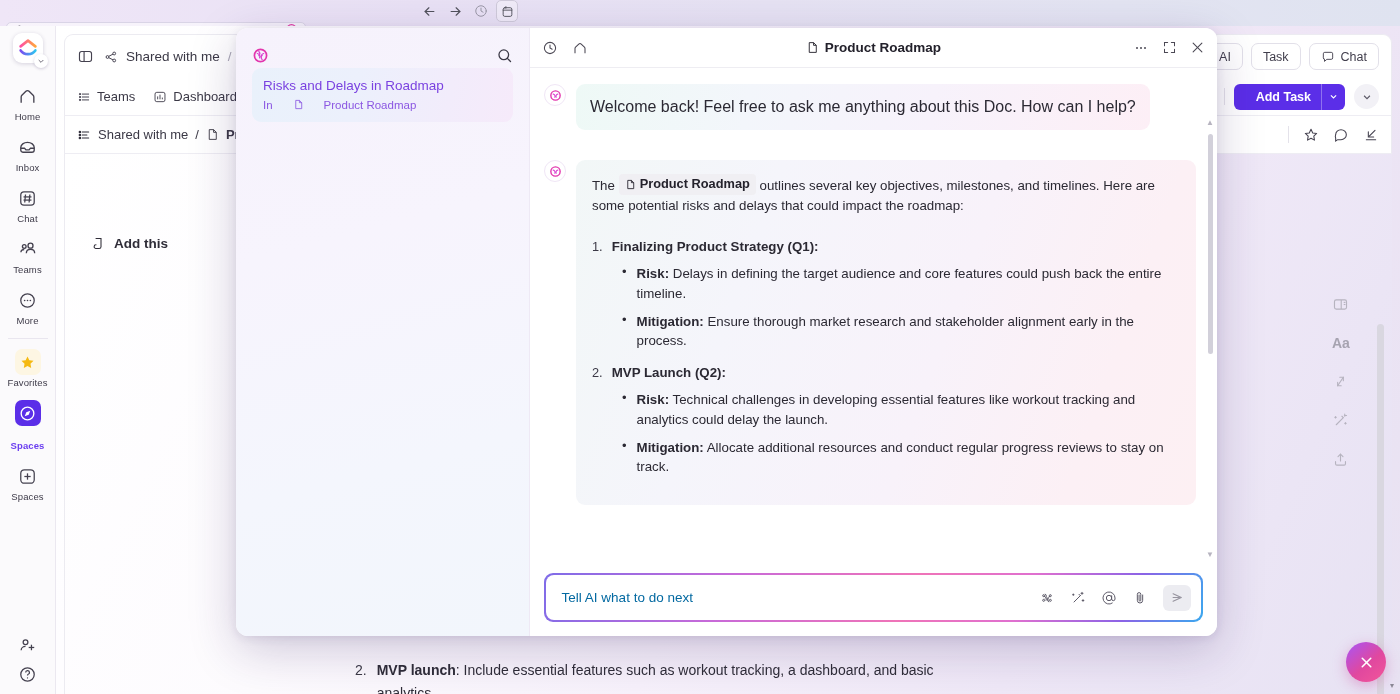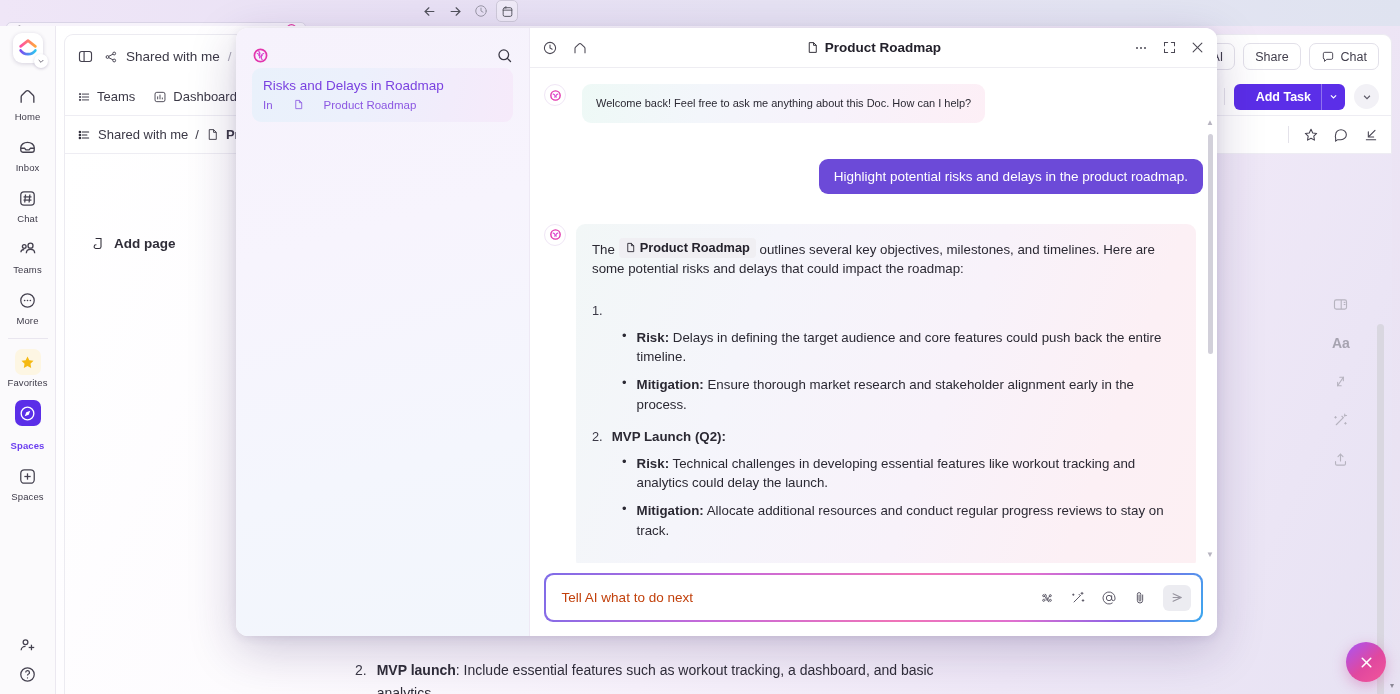--- a/index.html
+++ b/index.html
@@ -199,23 +199,22 @@
 
   .m-scroll { flex: 1; position: relative; overflow: hidden; padding: 16px 14px 8px 14px; }
   .msg-row { display: flex; gap: 10px; align-items: flex-start; }
   .ava {
     width: 22px; height: 22px; border-radius: 50%; flex: 0 0 22px;
     border: 1px solid #f0e6f6; background: #fff;
     display: flex; align-items: center; justify-content: center;
   }
   .bubble-ai {
     background: linear-gradient(100deg,#eef9f6 0%,#f3f6fb 30%,#f7f2fb 62%,#fdeff6 100%);
-    border-radius: 9px; padding: 11px 14px; font-size: 11px; color: #2b2933; line-height: 1.5;
+    border-radius: 9px; padding: 11px 14px; font-size: 16px; color: #2b2933; line-height: 1.5;
     max-width: 620px;
-    margin-left: 6px;
   }
   .bubble-user {
     margin: 36px 0 0 auto; background: #6c4ad8; color: #fff;
     border-radius: 9px; padding: 10px 15px; font-size: 13.5px; width: fit-content; max-width: 430px;
   }
   .bubble-long {
     margin-top: 30px; margin-left: 0;
     background: linear-gradient(110deg,#f2f7f7 0%,#f5f5fb 28%,#f8f2fa 58%,#fcf0f5 82%,#fdf0f3 100%);
     border-radius: 9px; padding: 14px 16px 16px; font-size: 13.3px; color: #2b2933; line-height: 1.48;
     max-width: 620px;
@@ -239,21 +238,21 @@
 
   .m-input-wrap { padding: 10px 14px 14px; }
   .m-input {
     height: 49px; border-radius: 9px; padding: 1.6px;
     background: linear-gradient(115deg,#7f6ce8 0%, #c86ad8 28%, #ef74b8 55%, #e070cf 72%, #8b63e6 88%, #3aa9ef 100%);
   }
   .m-input-inner {
     height: 100%; width: 100%; border-radius: 8px; background: #fff;
     display: flex; align-items: center; padding: 0 10px 0 16px; gap: 14px;
   }
-  .m-input-inner .ph { font-size: 13.5px; color: #c2410c; }
+  .m-input-inner .ph { font-size: 13.5px; color: #0369a1; }
   .m-input-inner .icons { margin-left: auto; display: flex; align-items: center; gap: 15px; color: #5d5a68; }
   .send-btn {
     width: 28px; height: 26px; border-radius: 6px; background: #ececf1;
     display: flex; align-items: center; justify-content: center; color: #97949f;
   }
 
   
   .fab {
     position: absolute; right: 14px; bottom: 12px; width: 40px; height: 40px; border-radius: 50%;
     background: linear-gradient(140deg,#a855f7 0%, #e0489f 55%, #f3569a 100%);
@@ -518,21 +517,21 @@
             </svg>
         </span>
         <span>Shared with me</span>
         <span class="sep">/</span>
       </div>
       <div class="head-right">
         <div class="hbtn">
           <span>Ask AI</span>
         </div>
         <div class="hbtn">
-          <span>Share</span>
+          <span>Task</span>
         </div>
         <div class="hbtn">
           <span>
             <svg width="14" height="14" viewBox="0 0 24 24" fill="none" stroke="#44414f" stroke-width="1.6">
                 <path d="M4 6.5A2.5 2.5 0 0 1 6.5 4h11A2.5 2.5 0 0 1 20 6.5v7a2.5 2.5 0 0 1-2.5 2.5H10l-4 3.5V16H6.5A2.5 2.5 0 0 1 4 13.5z"></path>
               </svg>
           </span>
           <span>Chat</span>
         </div>
       </div>
@@ -627,21 +626,21 @@
     </div>
 
     <div class="doc-canvas">
       <div class="addpage">
         <span>
           <svg width="15" height="15" viewBox="0 0 24 24" fill="none" stroke="#2f2d38" stroke-width="1.7" stroke-linecap="round">
               <path d="M8 4h8v13a3 3 0 0 1-3 3H8"></path>
               <path d="M8 20a3 3 0 0 1 0-6"></path>
             </svg>
         </span>
-        <span>Add page</span>
+        <span>Add this</span>
       </div>
 
       <div class="doc-text">
         <div class="ol">
           <span class="num">2.</span>
           <span>
             <b>MVP launch</b><span>: Include essential features such as workout tracking, a dashboard, and basic analytics.</span>
           </span>
         </div>
       </div>
@@ -773,21 +772,20 @@
         <div class="msg-row">
           <span class="ava">
             <svg width="13" height="13" viewBox="0 0 24 24">
                 <circle cx="12" cy="12" r="8.6" fill="none" stroke="#e236ad" stroke-width="2.6"></circle>
                 <path d="M7.5 9.2c3.2 1 4.2 3.1 3.2 6.2M16.5 9.2c-3.2 1-4.2 3.1-3.2 6.2" stroke="#d93fd0" stroke-width="1.9" fill="none" stroke-linecap="round"></path>
               </svg>
           </span>
           <div class="bubble-ai">Welcome back! Feel free to ask me anything about this Doc. How can I help?</div>
         </div>
 
-        <div class="bubble-user">Highlight potential risks and delays in the product roadmap.</div>
 
         <div class="msg-row" style="margin-top:0">
           <span class="ava" style="margin-top:30px">
             <svg width="13" height="13" viewBox="0 0 24 24">
                 <circle cx="12" cy="12" r="8.6" fill="none" stroke="#e236ad" stroke-width="2.6"></circle>
                 <path d="M7.5 9.2c3.2 1 4.2 3.1 3.2 6.2M16.5 9.2c-3.2 1-4.2 3.1-3.2 6.2" stroke="#d93fd0" stroke-width="1.9" fill="none" stroke-linecap="round"></path>
               </svg>
           </span>
           <div class="bubble-long">
             <div>
@@ -800,20 +798,21 @@
                     </svg>
                 </span>
                 <span>Product Roadmap</span>
               </span>
               <span>outlines several key objectives, milestones, and timelines. Here are some potential risks and delays that could impact the roadmap:</span>
             </div>
 
             <div class="olist">
               <div class="oli">
                 <span class="n">1.</span>
+                <span class="t">Finalizing Product Strategy (Q1):</span>
               </div>
               <div class="ul">
                 <div class="uli">
                   <span class="dot">•</span>
                   <span><b>Risk:</b> <span>Delays in defining the target audience and core features could push back the entire timeline.</span></span>
                 </div>
                 <div class="uli">
                   <span class="dot">•</span>
                   <span><b>Mitigation:</b> <span>Ensure thorough market research and stakeholder alignment early in the process.</span></span>
                 </div>

